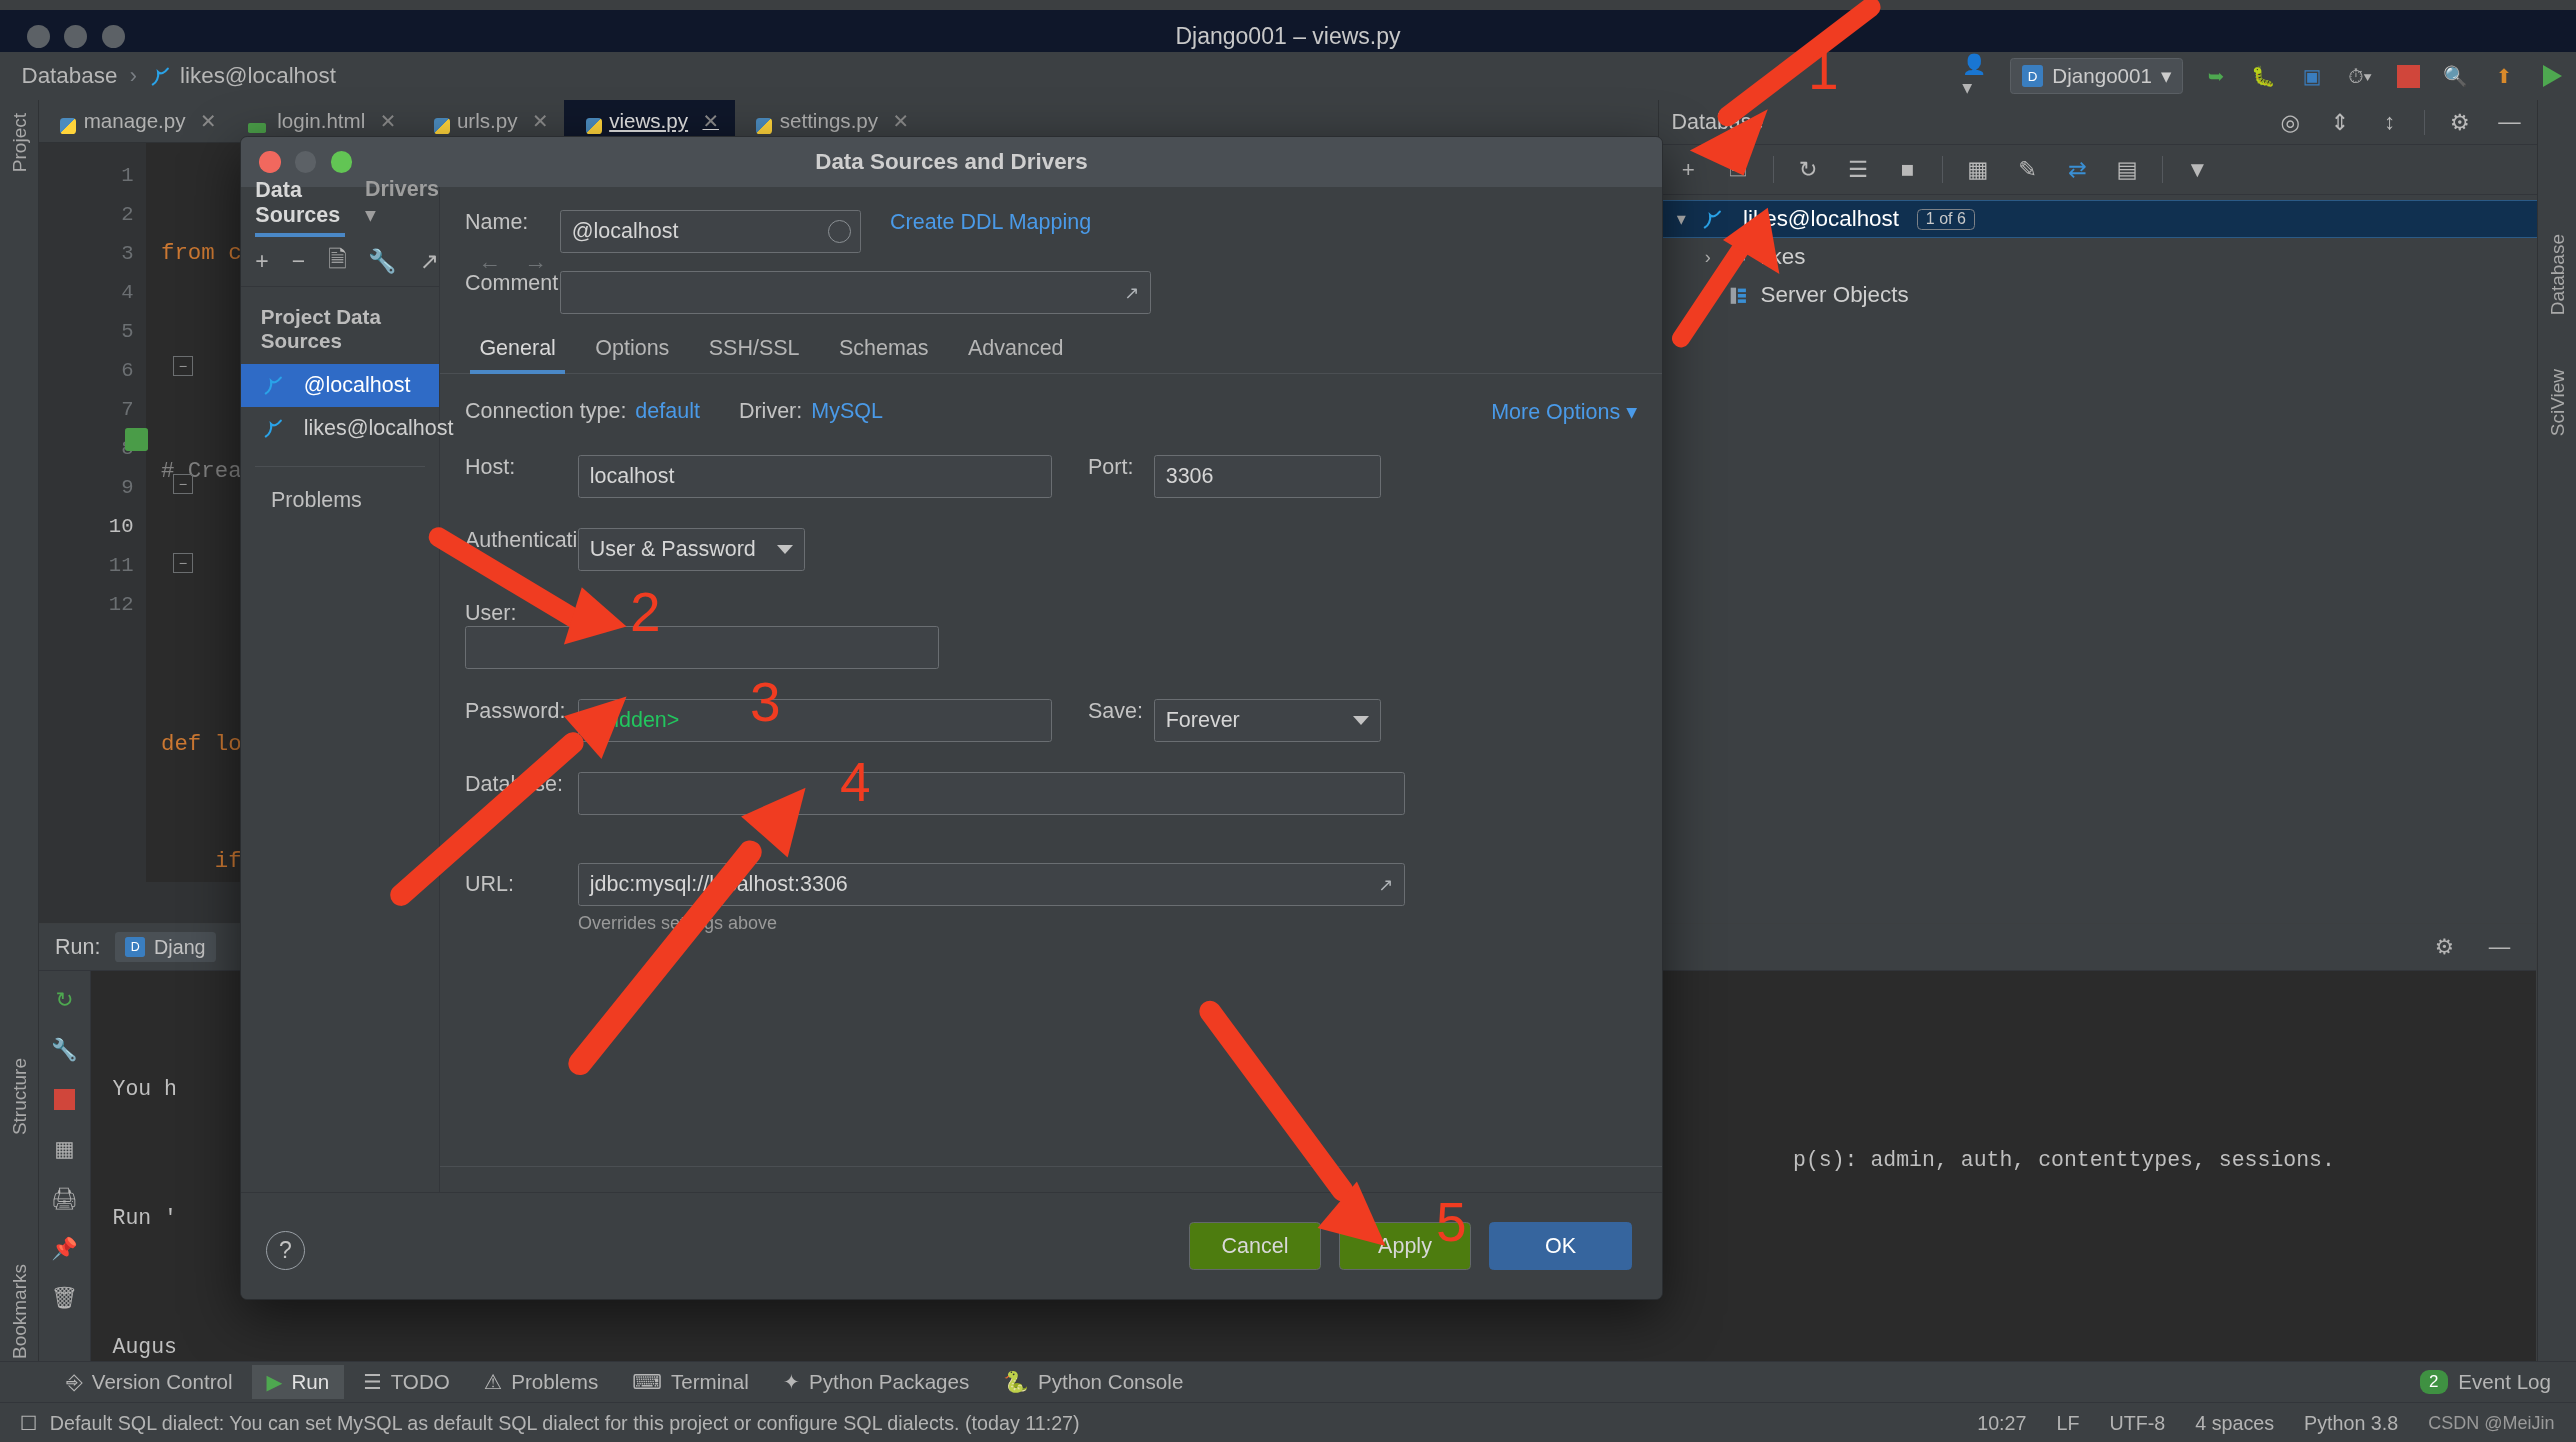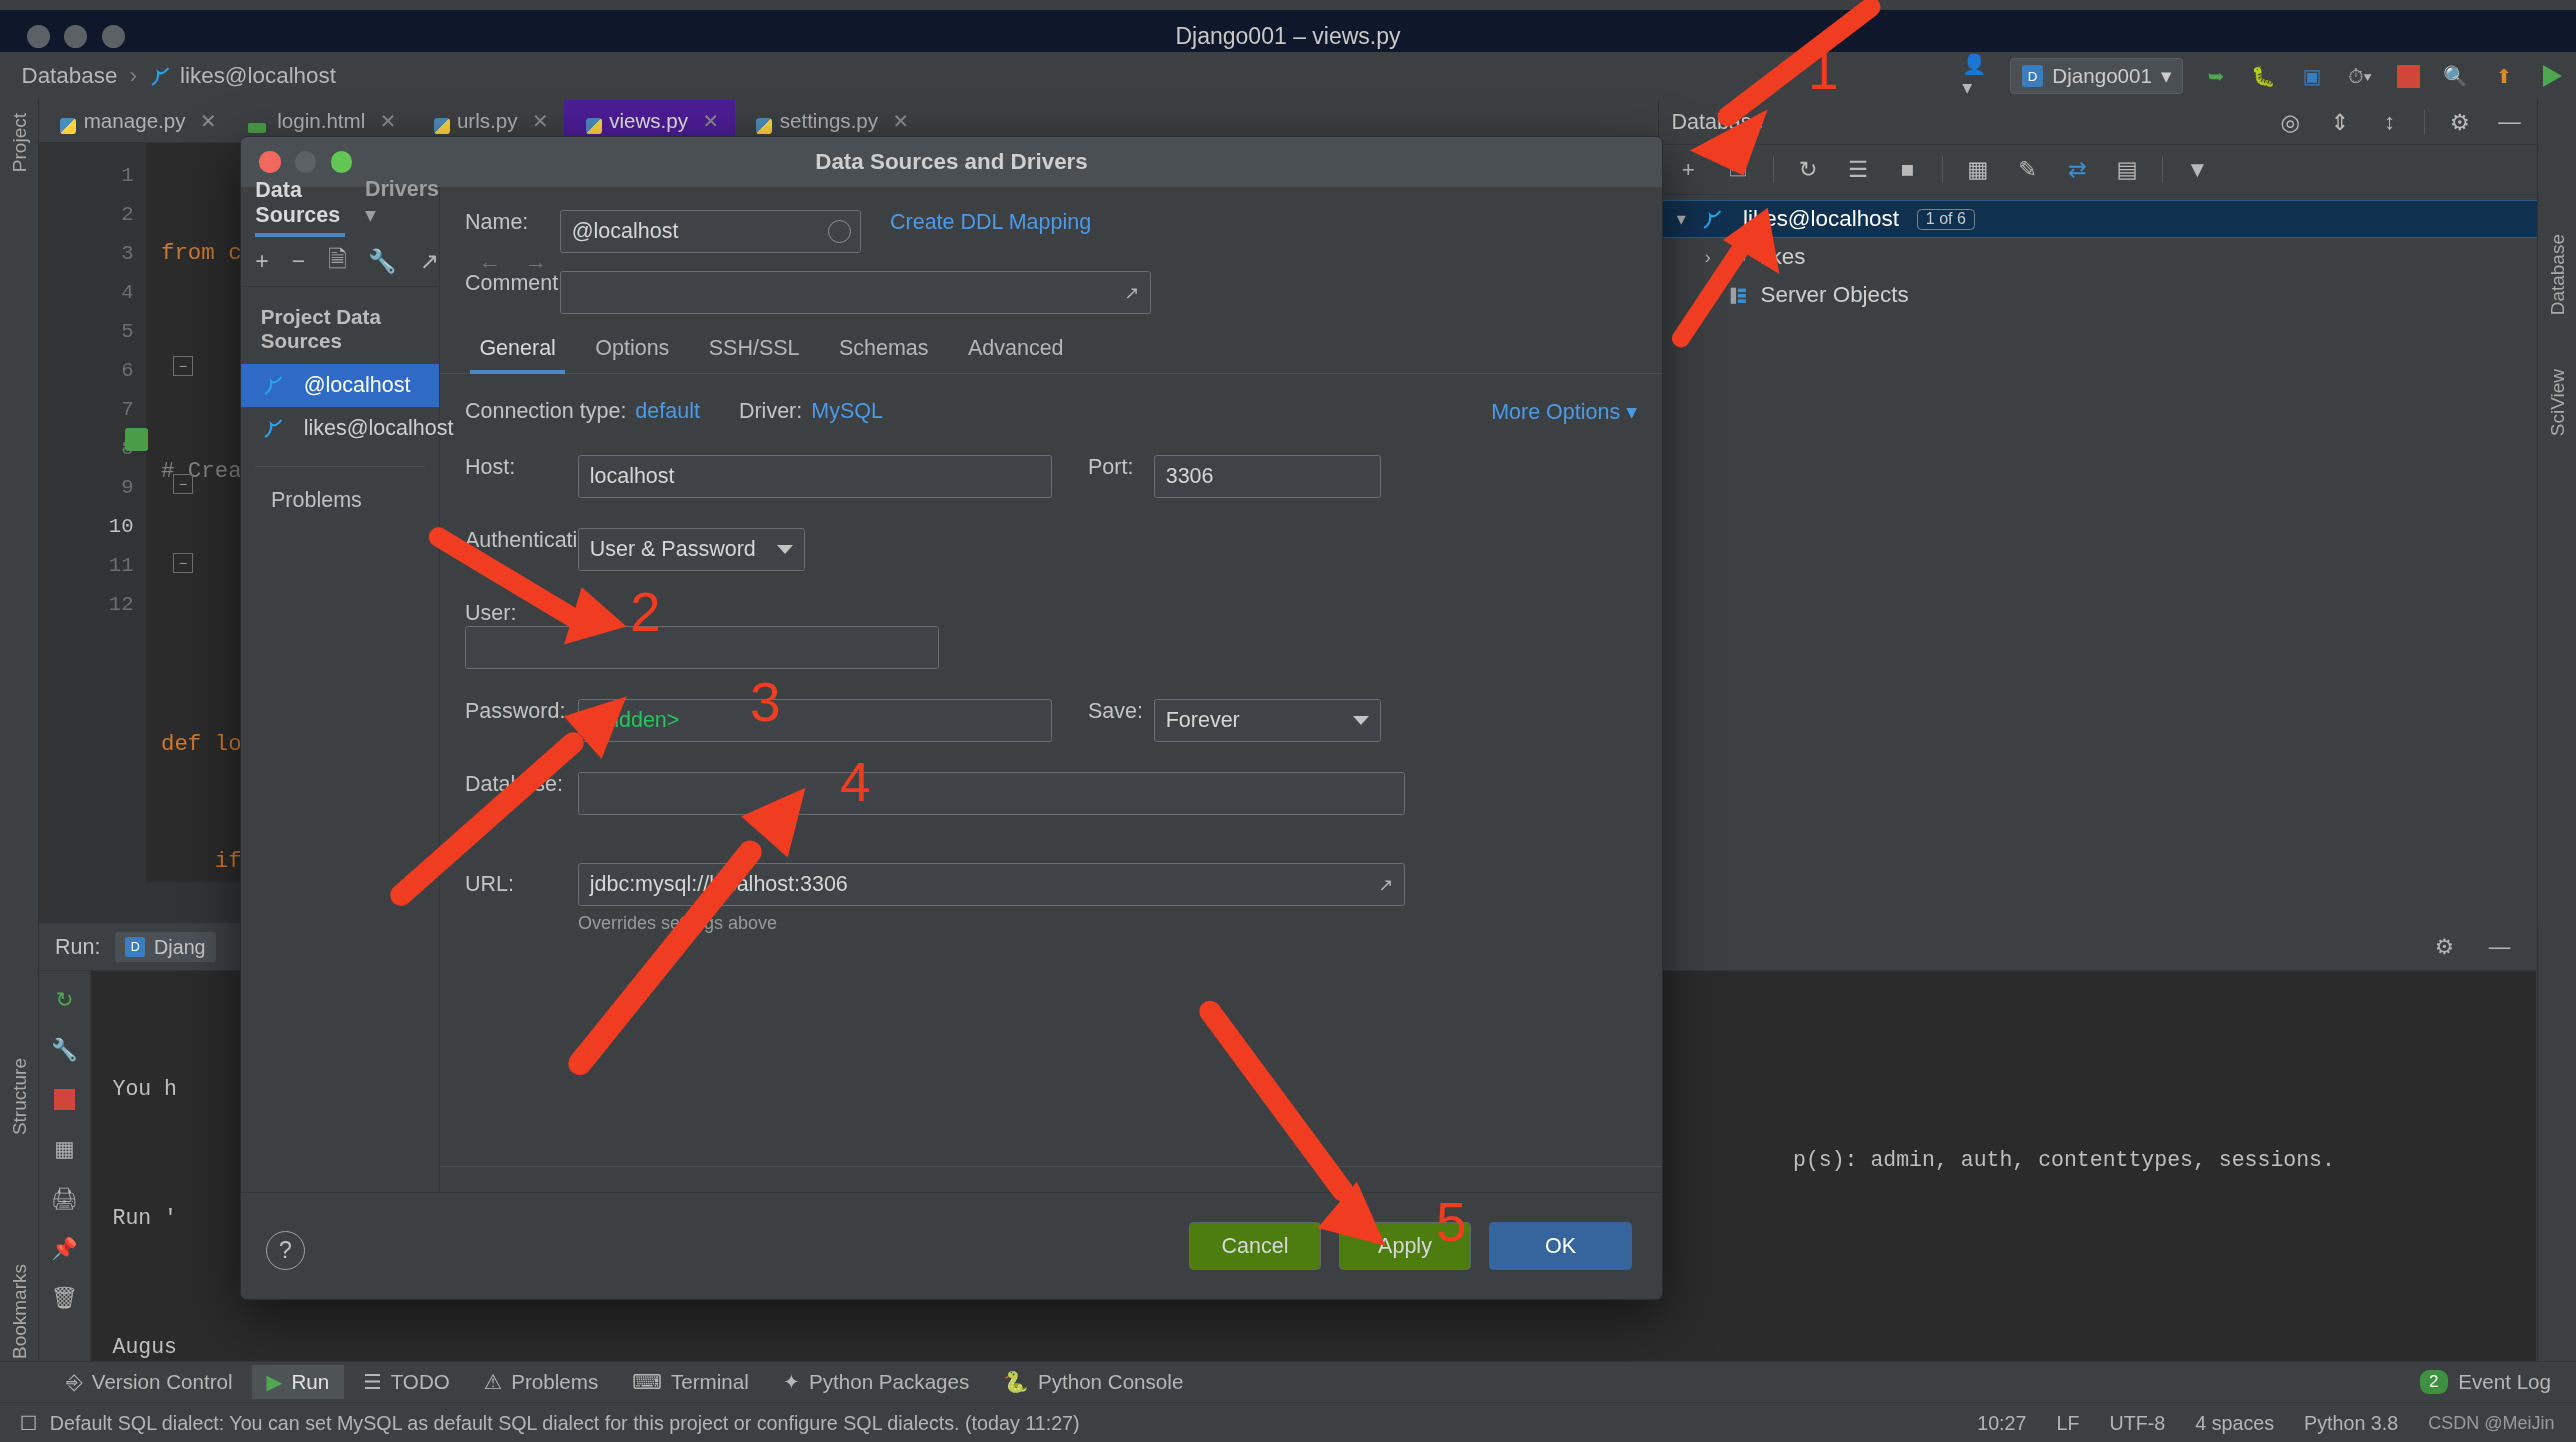--- a/index.html
+++ b/index.html
@@ -69,21 +69,21 @@
   .tabbar {
     position: absolute; top: 100px; left: 39px; width: 1656px; height: 43px;
     background: #3c4043; display: flex; align-items: stretch;
     border-bottom: 0.9px solid #2f3235;
     justify-content: space-between;
   }
   .etab {
     display: flex; align-items: center; gap: 9px; padding: 0 16px;
     font-size: 20.6px; color: #b1b1b1; position: relative;
   }
-  .etab.active { background: #4c1d95; color: #e0e0e0; }
+  .etab.active { background: #0f172a; color: #e0e0e0; text-decoration: underline; }
   .etab .x { color: #8a8a8a; font-size: 19.7px; margin-left: 5.4px; }
   .fileicon { width: 19.7px; height: 23px; position: relative; }
   .fi-page { width:18px;height:22.4px;background:#b9bdc0;clip-path: polygon(0 0, 70% 0, 100% 25%, 100% 100%, 0 100%); }
   .fi-py { position:absolute; left:5.4px; bottom:-1.8px; width:16px;height:16px;border-radius:3.6px;
            background: linear-gradient(135deg,#4b8bbe 0 50%, #ffd43b 50% 100%); }
   .fi-html { position:absolute; left:0px; bottom:-0.9px; width:18px;height:10.7px;background:#4a9c48;border-radius:1.8px; }
   .tabmore { margin-left:auto; padding: 0 16px; display:flex;align-items:center;color:#a8a8a8;font-size:23px;}
 
   
   .editor {

